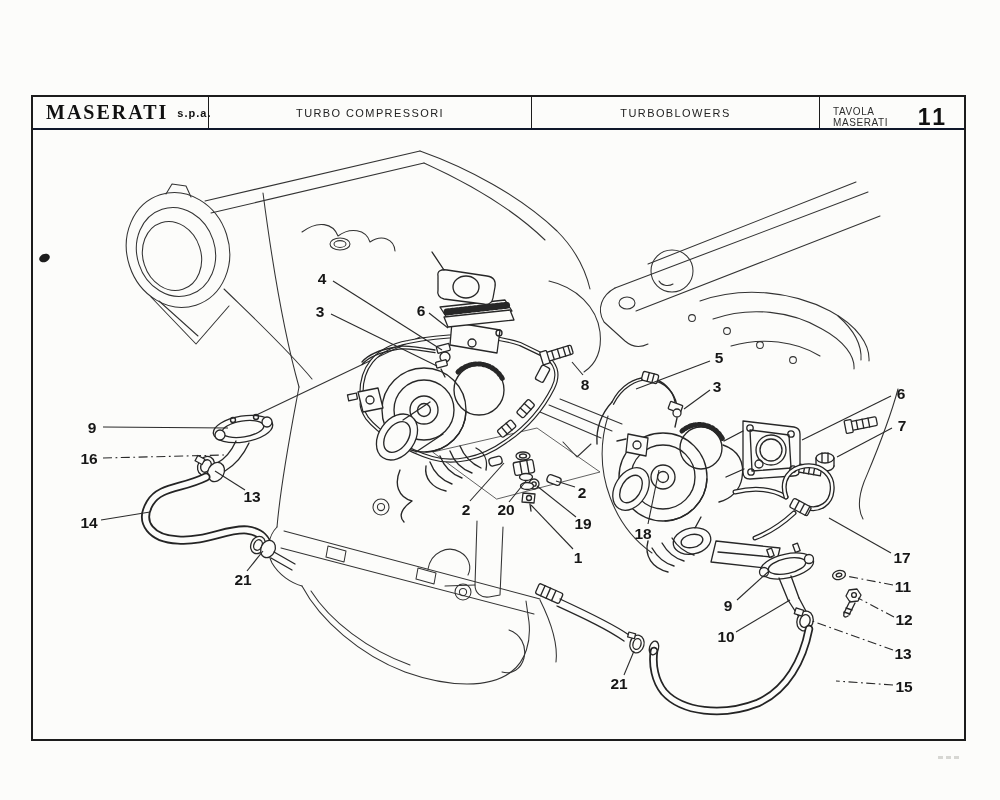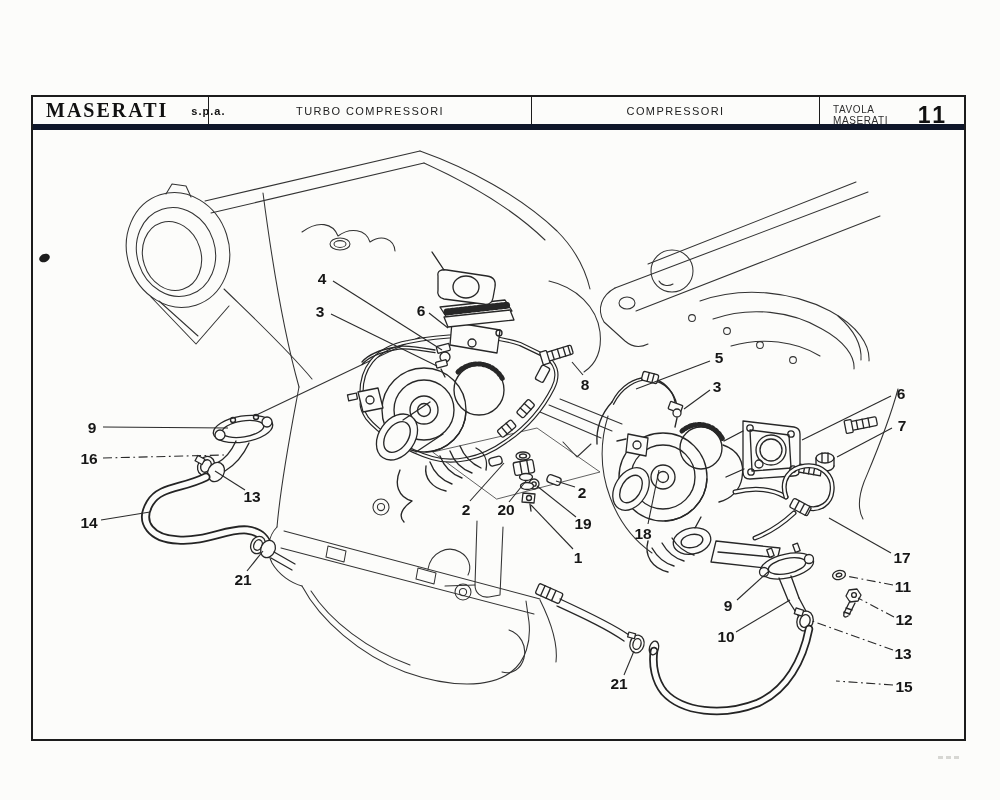--- a/index.html
+++ b/index.html
@@ -1,30 +1,30 @@
 <!DOCTYPE html>
 <html><head>
 <meta charset="utf-8">
 <style>
   html,body{margin:0;padding:0;background:#e8e8e6;}
   .page{position:relative;width:1000px;height:800px;background:#fcfcfa;overflow:hidden;
         font-family:"Liberation Sans","DejaVu Sans",sans-serif;color:#1a1a1a;}
   
   .frame{position:absolute;left:31px;top:95px;width:935px;height:646px;
          border:2px solid #1c1c1c;box-sizing:border-box;}
-  .header{position:absolute;left:0;top:0;width:100%;height:33px;border-bottom:6px solid #0f172a;
+  .header{position:absolute;left:0;top:0;width:100%;height:33px;border-bottom:2px solid #0f172a;
           box-sizing:border-box;display:flex;}
   .hcell{height:100%;box-sizing:border-box;display:flex;align-items:center;}
   .c-brand{width:176px;border-right:1.5px solid #1c1c1c;padding-left:13px;}
   .c-it{width:323px;border-right:1.5px solid #1c1c1c;justify-content:center;}
   .c-en{width:288px;border-right:1.5px solid #1c1c1c;justify-content:center;}
   .c-plate{flex:1;justify-content:space-between;padding:9px 16px 0 13px;}
   .brand{font-family:"Liberation Serif","DejaVu Serif",serif;font-weight:700;font-size:20px;
          letter-spacing:2px;color:#111;}
-  .brand-sfx{font-size:11px;font-weight:700;margin-left:23px;letter-spacing:1px;color:#111;}
+  .brand-sfx{font-size:11px;font-weight:700;margin-left:9px;letter-spacing:1px;color:#111;}
   .sec-title{font-size:11px;font-weight:400;letter-spacing:1.4px;color:#222;}
   .plate-label{font-size:10px;line-height:11.5px;letter-spacing:.6px;color:#2e2e2e;}
   .plate-num{font-size:23px;font-weight:700;letter-spacing:3px;color:#111;}
   svg.draw{position:absolute;left:0;top:0;width:1000px;height:800px;}
   .ink-blot{position:absolute;left:39px;top:254px;width:11px;height:8px;background:#1d1d1d;
             border-radius:50%;transform:rotate(-24deg);}
   .smudge{position:absolute;left:938px;top:745px;width:34px;height:6px;opacity:.55;}
   .smudge i{display:inline-block;width:5px;height:3px;background:#b9b9b4;margin-right:3px;}
   
   .ln{fill:none;stroke:#272727;stroke-width:1.35;stroke-linecap:round;stroke-linejoin:round;}
@@ -47,21 +47,21 @@
   <div class="frame">
     <div class="header">
       <div class="hcell c-brand">
         <span class="brand">MASERATI</span>
         <span class="brand-sfx">s.p.a.</span>
       </div>
       <div class="hcell c-it">
         <span class="sec-title">TURBO COMPRESSORI</span>
       </div>
       <div class="hcell c-en">
-        <span class="sec-title">COMPRESSORI</span>
+        <span class="sec-title">TURBOBLOWERS</span>
       </div>
       <div class="hcell c-plate">
         <span class="plate-label">
           <span>TAVOLA</span><br>
           <span>MASERATI</span>
         </span>
         <span class="plate-num">11</span>
       </div>
     </div>
   </div>

